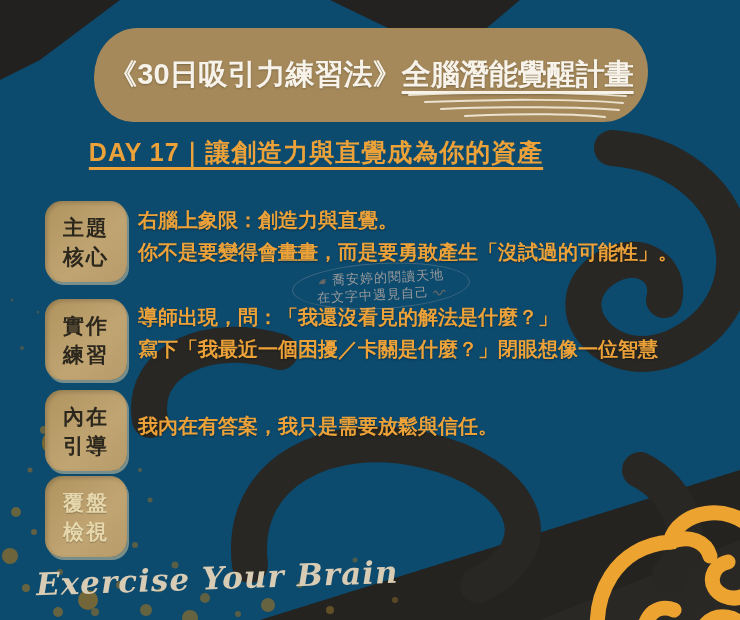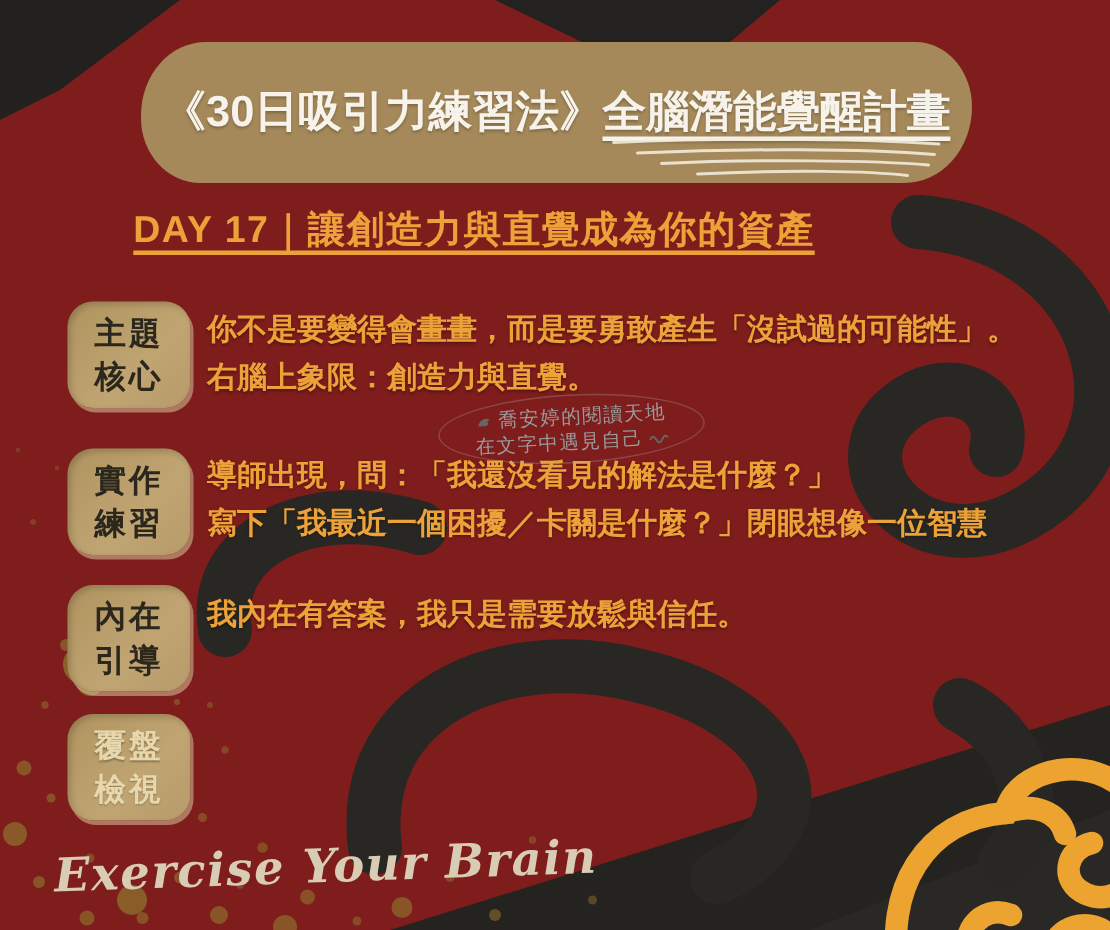--- a/index.html
+++ b/index.html
@@ -1,19 +1,19 @@
 <!DOCTYPE html>
 <html><head>
 <meta charset="utf-8">
 <style>
   * { margin:0; padding:0; box-sizing:border-box; }
   html,body { background:#111; }
   .canvas {
     position:relative; width:740px; height:620px; margin:0 auto;
-    background:#7f1d1d; overflow:hidden;
+    background:#0c4a6e; overflow:hidden;
     font-family:"Liberation Sans","DejaVu Sans",sans-serif;
   }
   .bg-layer { position:absolute; inset:0; pointer-events:none; }
 
   
   .title-plate {
     position:absolute; left:94px; top:28px; width:554px; height:94px;
     background:#a5895a;
     border-radius:46px 40px 48px 42px / 52px 46px 54px 46px;
     display:flex; align-items:center; justify-content:center;
@@ -32,21 +32,21 @@
   .day-heading {
     position:absolute; left:0; top:136px; width:632px; text-align:center;
     color:#eca238; font-size:25px; font-weight:bold; letter-spacing:1px;
     text-decoration:underline; text-decoration-thickness:3px; text-underline-offset:6px;
     white-space:nowrap;
   }
 
   
   .row { position:absolute; left:45px; }
   .label-box {
-    position:absolute; left:0; top:0; width:82px; height:71px;
+    position:absolute; left:0; top:0; width:82px; height:81px;
     background:linear-gradient(135deg,#b0945f 0%,#c0a472 60%,#b89b6a 100%);
     border-radius:17px;
     box-shadow:2px 3px 0 rgba(226,209,168,.5), inset 2px 2px 4px rgba(0,0,0,.18);
     display:flex; flex-direction:column; align-items:center; justify-content:center;
     gap:2px;
   }
   .label-box span {
     font-size:21px; font-weight:bold; line-height:27px; color:#2c271d; letter-spacing:2px;
   }
   .label-box.light span { color:#e6d8ac; text-shadow:0 1px 1px rgba(0,0,0,.25); }
@@ -155,42 +155,42 @@
   </div>
 
   <div class="day-heading">DAY 17｜讓創造力與直覺成為你的資產</div>
 
   <div class="row r1">
     <div class="label-box">
       <span>主題</span>
       <span>核心</span>
     </div>
     <div class="row-content">
+      <div>右腦上象限：創造力與直覺。</div>
       <div>你不是要變得會畫畫，而是要勇敢產生「沒試過的可能性」。</div>
-      <div>右腦上象限：創造力與直覺。</div>
     </div>
   </div>
 
   <div class="row r2">
     <div class="label-box">
       <span>實作</span>
       <span>練習</span>
     </div>
     <div class="row-content">
       <div>導師出現，問：「我還沒看見的解法是什麼？」</div>
       <div>寫下「我最近一個困擾／卡關是什麼？」閉眼想像一位智慧</div>
     </div>
   </div>
 
   <div class="row r3">
     <div class="label-box">
       <span>內在</span>
       <span>引導</span>
     </div>
-    <div class="row-content" style="top:4px">
+    <div class="row-content" style="top:20px">
       <div>我內在有答案，我只是需要放鬆與信任。</div>
     </div>
   </div>
 
   <div class="row r4">
     <div class="label-box light">
       <span>覆盤</span>
       <span>檢視</span>
     </div>
     <div class="row-content">

